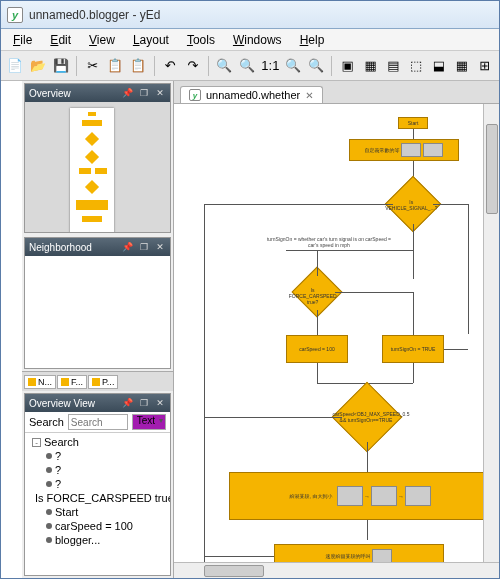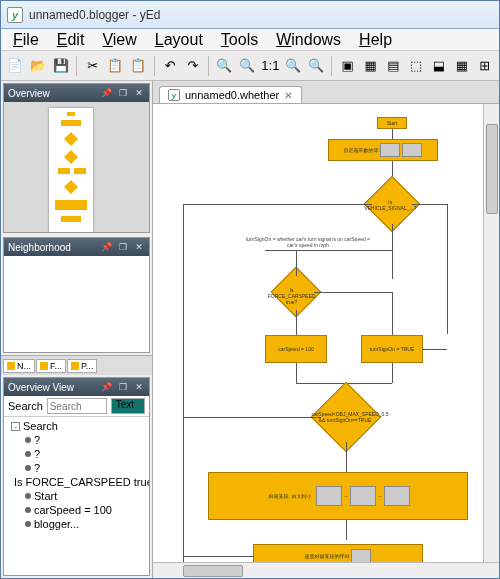--- a/index.html
+++ b/index.html
@@ -2,42 +2,42 @@
 <html><head>
 <meta charset="utf-8">
 <style>
 * { box-sizing: border-box; margin: 0; padding: 0; font-family: "Segoe UI", Tahoma, sans-serif; }
 body { width: 500px; height: 579px; overflow: hidden; background: #d4e4f4; }
 .window { width: 500px; height: 579px; border: 1px solid #5a7ca8; display: flex; flex-direction: column; background: #fff; }
 .titlebar { height: 28px; background: linear-gradient(#eaf3fb,#d8e6f5); display: flex; align-items: center; padding: 0 6px; border-bottom: 1px solid #8aa8c8; font-size: 12px; color: #333; gap: 6px; }
 .app-icon { width: 16px; height: 16px; background: #fff; border: 1px solid #888; display: inline-flex; align-items: center; justify-content: center; font-style: italic; font-weight: bold; color: #3a5; font-size: 11px; border-radius: 2px; }
 .faint-url { position: absolute; left: 200px; top: 5px; color: #b9c9d8; font-size: 11px; pointer-events: none; }
 .menubar { height: 22px; background: #f5f5f5; border-bottom: 1px solid #ccc; display: flex; align-items: center; padding: 0 4px; gap: 2px; }
-.menu-item { padding: 2px 8px; font-size: 16px; cursor: default; }
+.menu-item { padding: 2px 8px; font-size: 12px; cursor: default; }
 .menu-item u { text-decoration: underline; }
 .toolbar { height: 30px; background: #ececec; border-bottom: 1px solid #bbb; display: flex; align-items: center; padding: 0 4px; gap: 2px; }
 .tbtn { width: 22px; height: 22px; display: inline-flex; align-items: center; justify-content: center; border: 1px solid transparent; border-radius: 2px; font-size: 13px; cursor: default; }
 .tsep { width: 1px; height: 20px; background: #bbb; margin: 0 3px; }
-.main { flex: 1; display: flex; overflow: hidden; }
+.main { flex: 1; display: flex; overflow: hidden; padding-left: 21px; }
 .leftcol { width: 152px; background: #eee; border-right: 1px solid #aaa; display: flex; flex-direction: column; overflow: hidden; }
 .panel { border: 1px solid #999; margin: 2px; background: #fff; display: flex; flex-direction: column; }
 .panel-hdr { height: 18px; background: linear-gradient(#5a6a78,#3a4a58); color: #fff; font-size: 10px; display: flex; align-items: center; padding: 0 4px; gap: 4px; }
 .panel-hdr .sp { flex: 1; }
 .pbtn { width: 12px; height: 12px; font-size: 9px; color: #ddd; cursor: default; display: inline-flex; align-items: center; justify-content: center; }
 .panel-body { flex: 1; background: #fff; position: relative; overflow: hidden; }
 .overview-bg { position: absolute; inset: 0; background: #d9d9d9; }
 .overview-page { position: absolute; left: 45px; top: 6px; width: 44px; height: 130px; background: #fff; box-shadow: 0 0 2px rgba(0,0,0,.5); }
 .ov-shape { position: absolute; background: #f5b400; }
 .mini-tabs { height: 20px; background: #ddd; border-top: 1px solid #aaa; display: flex; align-items: center; font-size: 9px; gap: 1px; padding: 0 2px; overflow: hidden; }
 .mtab { background: #fff; border: 1px solid #aaa; padding: 1px 3px; display: inline-flex; align-items: center; gap: 2px; white-space: nowrap; }
 .mtab .sw { width: 8px; height: 8px; background: #f5b400; }
 .structure { flex: 1; display: flex; flex-direction: column; font-size: 11px; }
 .struct-bar { display: flex; align-items: center; padding: 2px 4px; gap: 4px; border-bottom: 1px solid #ccc; }
 .struct-bar input { flex: 1; min-width: 0; height: 16px; font-size: 10px; border: 1px solid #aaa; padding: 0 2px; }
-.struct-drop { border: 1px solid #aaa; padding: 0 10px 0 4px; height: 16px; font-size: 10px; position: relative; background: #0f766e; }
+.struct-drop { border: 1px solid #aaa; padding: 0 10px 0 4px; height: 16px; font-size: 10px; position: relative; background: #a21caf; }
 .struct-drop::after { content: "▾"; position: absolute; right: 2px; top: 1px; font-size: 8px; color: #555; }
 .tree { flex: 1; overflow: auto; padding: 2px 2px 2px 4px; line-height: 14px; }
 .tree-row { white-space: nowrap; display: flex; align-items: center; gap: 3px; font-size: 11px; }
 .tree-ind { display: inline-block; }
 .tree-tog { width: 9px; height: 9px; border: 1px solid #888; font-size: 8px; line-height: 7px; text-align: center; color: #555; }
 .tree-dot { width: 6px; height: 6px; border-radius: 50%; background: #666; }
 .rightcol { flex: 1; display: flex; flex-direction: column; background: #f7f7f7; overflow: hidden; }
 .tabstrip { height: 23px; background: #dedede; border-bottom: 1px solid #aaa; display: flex; align-items: flex-end; padding: 0 6px; }
 .doc-tab { background: #fff; border: 1px solid #aaa; border-bottom: none; padding: 2px 8px; font-size: 11px; display: flex; align-items: center; gap: 5px; border-radius: 3px 3px 0 0; }
 .doc-tab .close { font-size: 10px; color: #777; cursor: default; }
@@ -122,21 +122,21 @@
             <div class="ov-shape" style="left:17px;top:44px;width:10px;height:10px;transform:rotate(45deg)"></div>
             <div class="ov-shape" style="left:9px;top:60px;width:12px;height:6px"></div>
             <div class="ov-shape" style="left:25px;top:60px;width:12px;height:6px"></div>
             <div class="ov-shape" style="left:17px;top:74px;width:10px;height:10px;transform:rotate(45deg)"></div>
             <div class="ov-shape" style="left:6px;top:92px;width:32px;height:10px"></div>
             <div class="ov-shape" style="left:12px;top:108px;width:20px;height:6px"></div>
           </div>
         </div>
       </div>
 
-      <div class="panel" style="height:116px">
+      <div class="panel" style="height:132px">
         <div class="panel-hdr">
           <span>Neighborhood</span>
           <span class="sp"></span>
           <span class="pbtn">📌</span>
           <span class="pbtn">❐</span>
           <span class="pbtn">✕</span>
         </div>
         <div class="panel-body"></div>
       </div>
 

